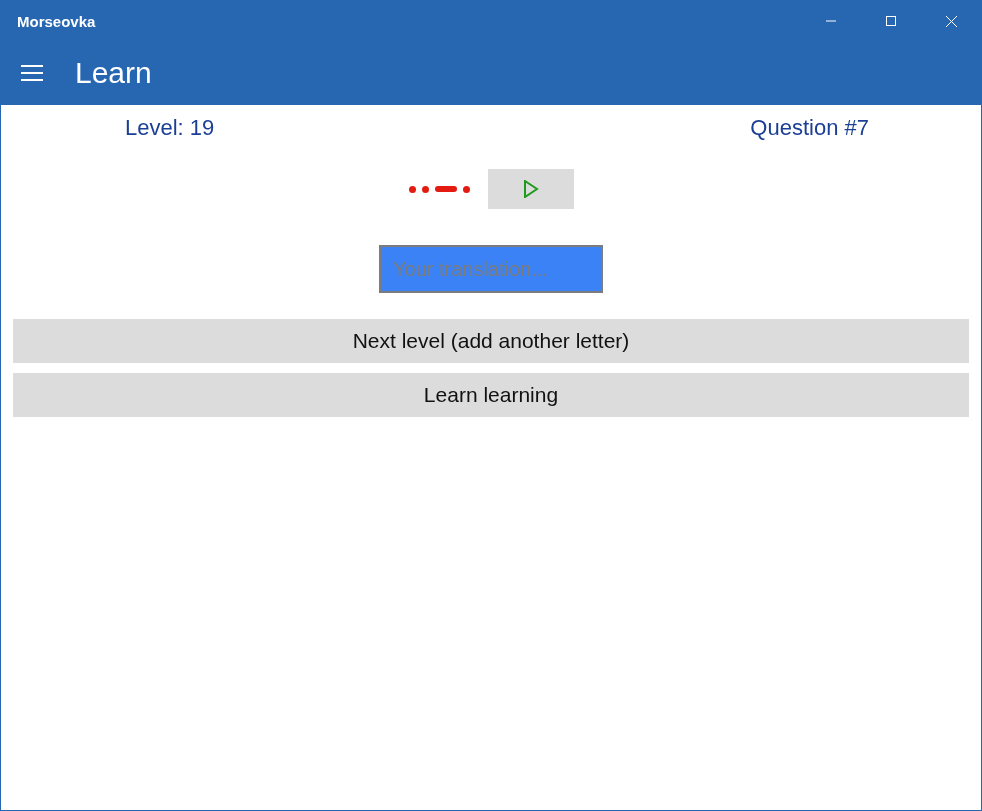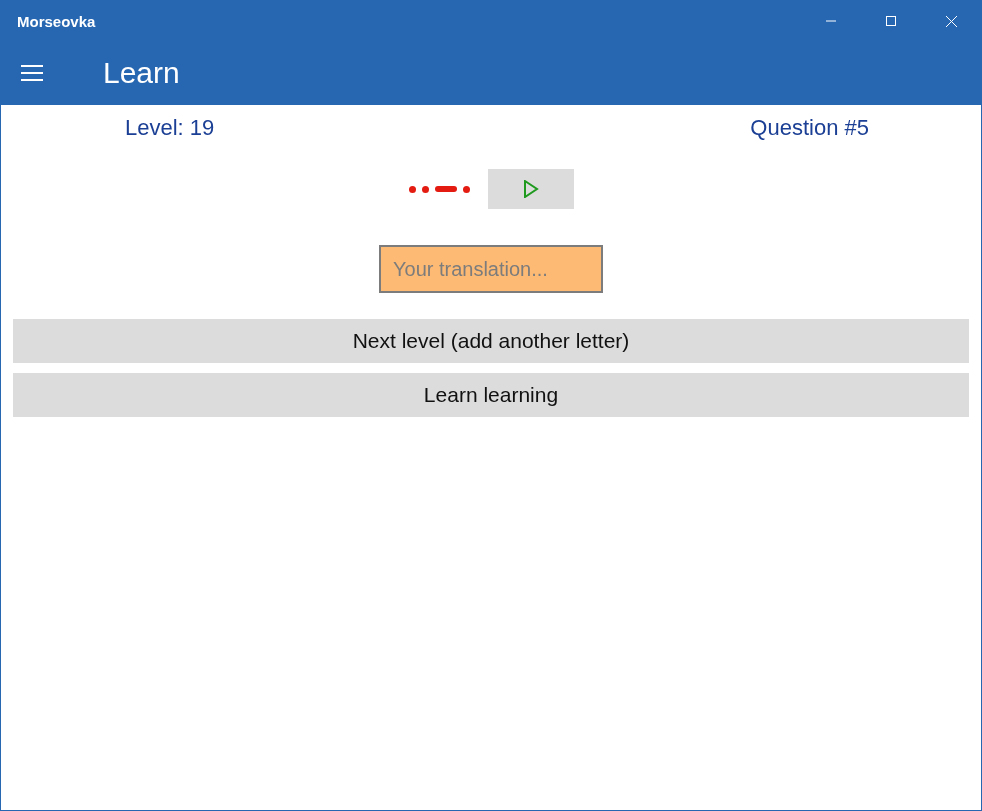--- a/index.html
+++ b/index.html
@@ -75,21 +75,20 @@
     .hamburger-line {
       height: 2px;
       width: 22px;
       background: #ffffff;
     }
 
     .page-heading {
       color: #ffffff;
       font-size: 30px;
       font-weight: 400;
-      margin-left: 28px;
     }
 
     .content {
       padding: 8px 12px 16px 12px;
     }
 
     .info-row {
       display: flex;
       justify-content: space-between;
       align-items: baseline;
@@ -155,21 +154,21 @@
       margin-top: 36px;
     }
 
     .translation-input {
       width: 224px;
       height: 48px;
       border: 2px solid #7c7c7c;
       padding: 0 12px;
       font-size: 20px;
       color: #333;
-      background: #fdba74;
+      background: #3b82f6;
       outline: none;
     }
 
     .translation-input::placeholder {
       color: #7c7c7c;
       font-weight: 400;
     }
 
     .button-stack {
       margin-top: 26px;
@@ -219,21 +218,21 @@
     <div class="hamburger-line"></div>
     <div class="hamburger-line"></div>
     <div class="hamburger-line"></div>
   </div>
   <div class="page-heading">Learn</div>
 </div>
 
 <div class="content">
   <div class="info-row">
     <span class="info-left">Level: 19</span>
-    <span class="info-right">Question #5</span>
+    <span class="info-right">Question #7</span>
   </div>
 
   <div class="morse-row">
     <div class="morse-code" id="morse-code">
         <div class="morse-dot"></div>
         <div class="morse-dot"></div>
         <div class="morse-dash"></div>
         <div class="morse-dot"></div>
       </div>
     <button class="play-button">

